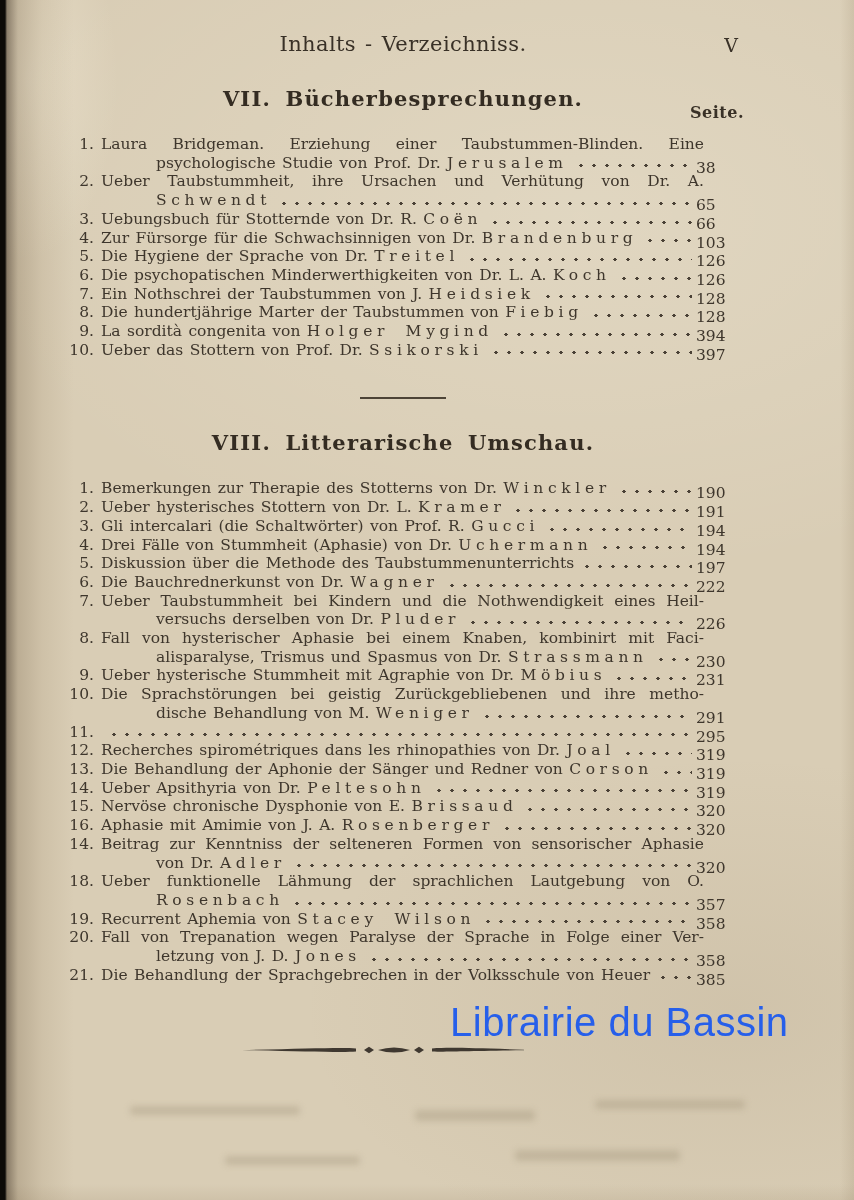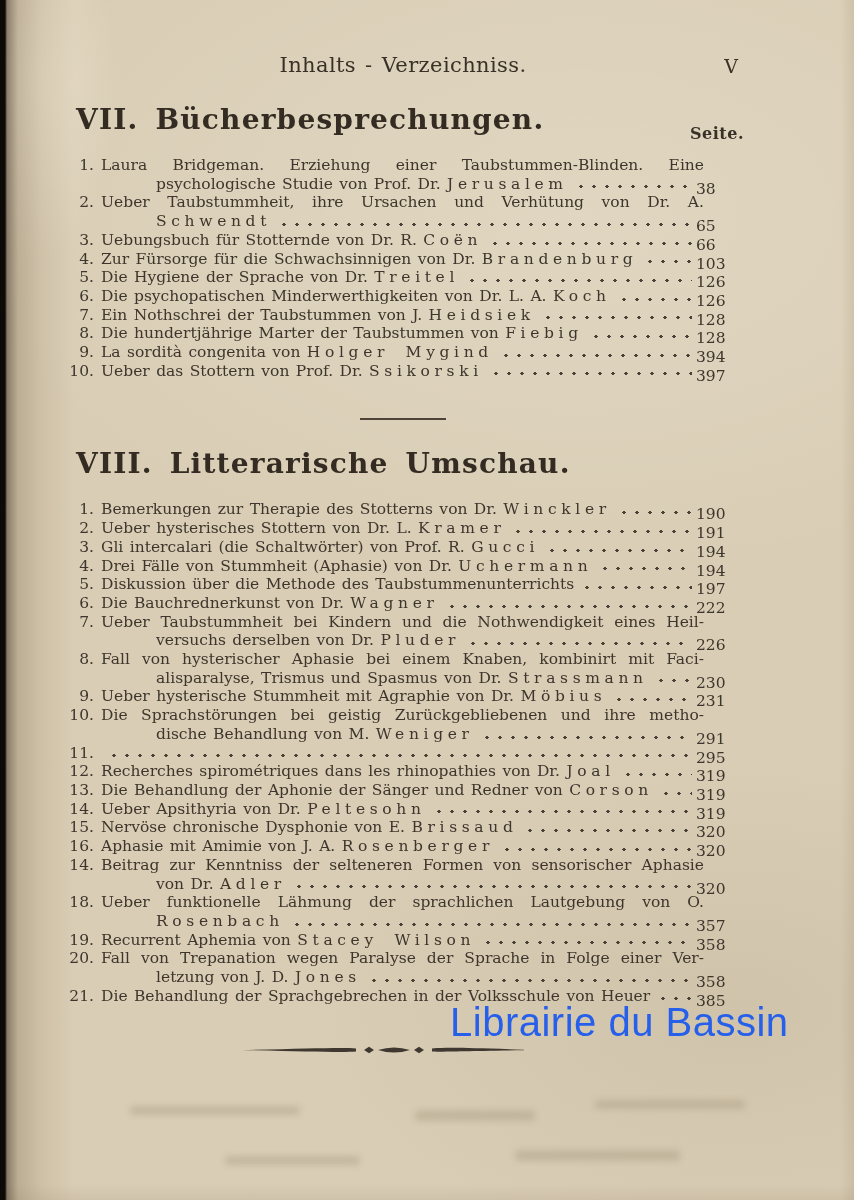--- a/index.html
+++ b/index.html
@@ -6,29 +6,29 @@
     font-family:"DejaVu Serif","Liberation Serif",serif;}
   .sheet{position:absolute;inset:0;width:854px;height:1200px;
     background:
       linear-gradient(90deg,#0c0a07 0,#0c0a07 5px,rgba(70,55,38,.55) 7px,rgba(120,100,72,.30) 18px,rgba(150,130,98,.16) 42px,rgba(150,130,98,0) 74px),
       linear-gradient(270deg,rgba(140,120,90,.16) 0,rgba(140,120,90,0) 14px),
       linear-gradient(0deg,rgba(140,120,90,.13) 0,rgba(140,120,90,0) 16px),
       radial-gradient(120px 240px at 28px 80px,rgba(242,234,214,.5),rgba(242,234,214,0) 75%),
       radial-gradient(900px 520px at 68% 18%,rgba(255,252,240,.20),rgba(255,252,240,0) 70%),
       radial-gradient(620px 360px at 86% 84%,rgba(128,108,78,.10),rgba(128,108,78,0) 70%),
       #d9cdb5;}
-  .content{position:absolute;left:60px;top:56px;width:686px;color:#3e362c;
+  .content{position:absolute;left:60px;top:35px;width:686px;color:#3e362c;
     font-size:15.5px;line-height:18.7px;}
   .page-header{position:relative;height:28px;}
   .page-header .title{display:block;text-align:center;font-size:21px;letter-spacing:.4px;word-spacing:2px;color:#393127;}
   .page-header .folio{position:absolute;right:8px;top:1px;font-size:19px;color:#393127;}
   .toc-section{position:relative;}
   .section-divider{width:86px;height:2px;background:#4d4437;margin:38px auto 24px auto;}
   .heading-row{position:relative;margin-top:14px;}
-  .section-heading{margin:16px;text-align:left;font-size:28px;line-height:40px;font-weight:700;
+  .section-heading{margin:16px;text-align:center;font-size:21px;line-height:40px;font-weight:700;
     letter-spacing:1.2px;word-spacing:6px;color:#342c22;}
   .seite-label{position:absolute;right:2px;bottom:-4px;font-size:16px;font-weight:700;letter-spacing:.5px;color:#393127;}
   .entries{margin-top:5px;}
   .line{display:flex;align-items:baseline;}
   .num{flex:0 0 34px;text-align:right;padding-right:7px;}
   .text{word-spacing:1.5px;}
   .text.haspage{flex:0 0 auto;white-space:nowrap;}
   .text.full{flex:1 1 auto;display:block;text-align:justify;text-align-last:justify;padding-right:42px;}
   .cont .text{padding-left:55px;}
   .sp{letter-spacing:.30em;word-spacing:.45em;}

